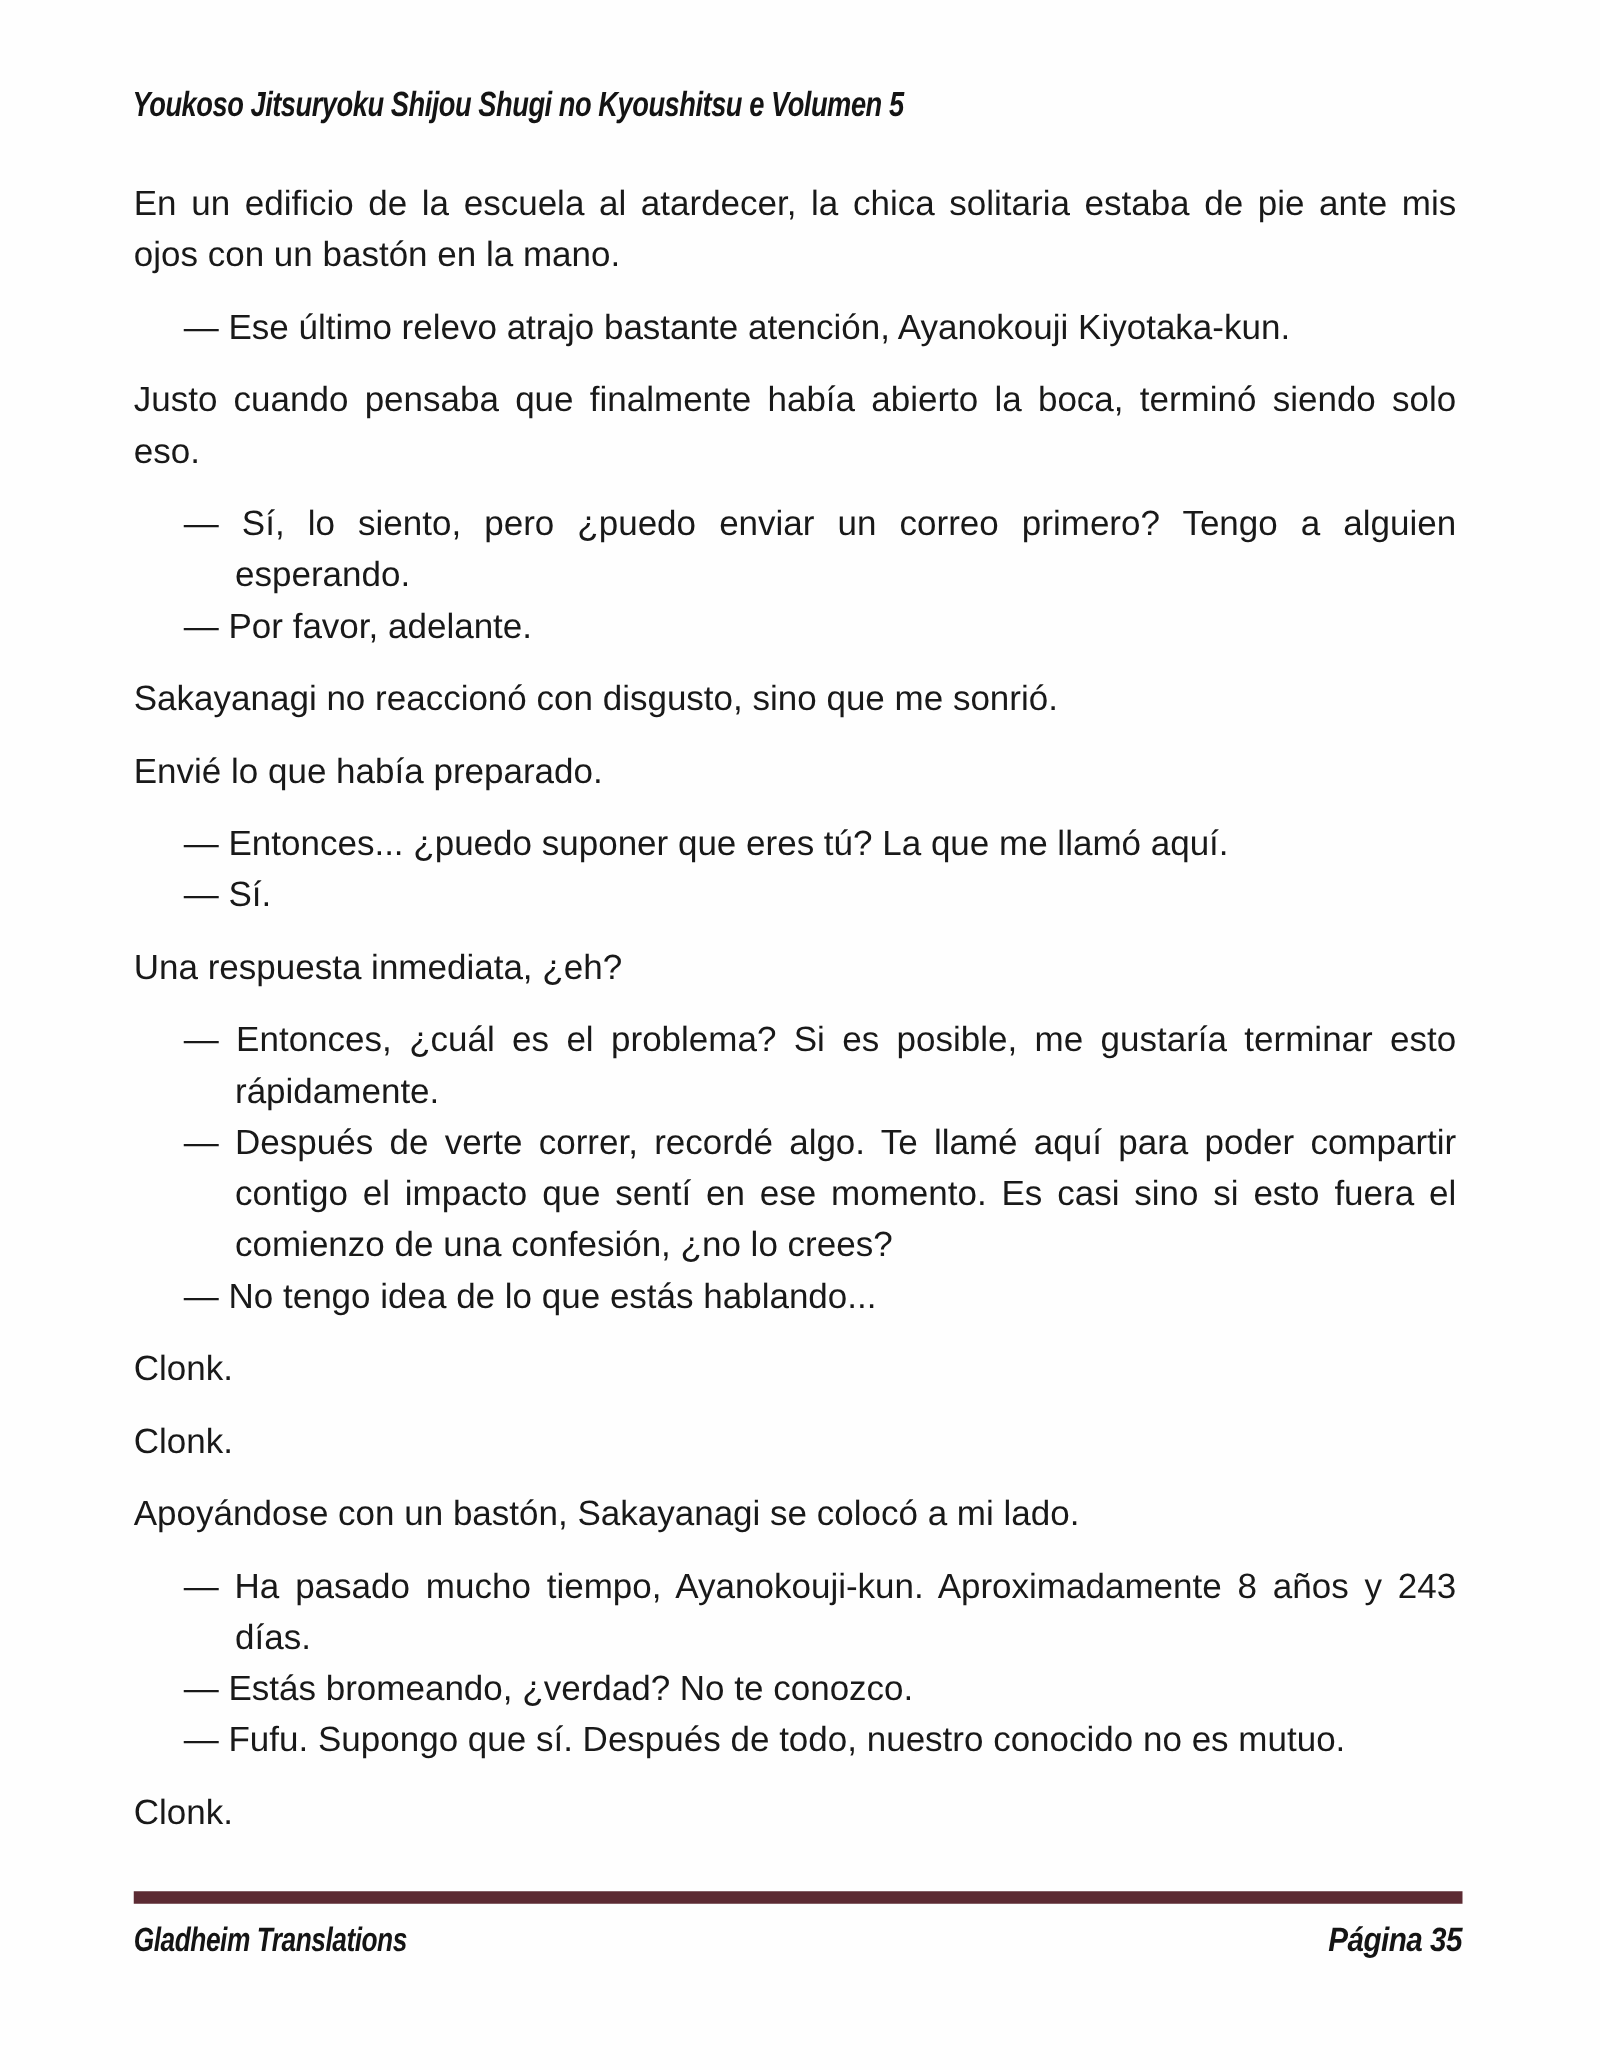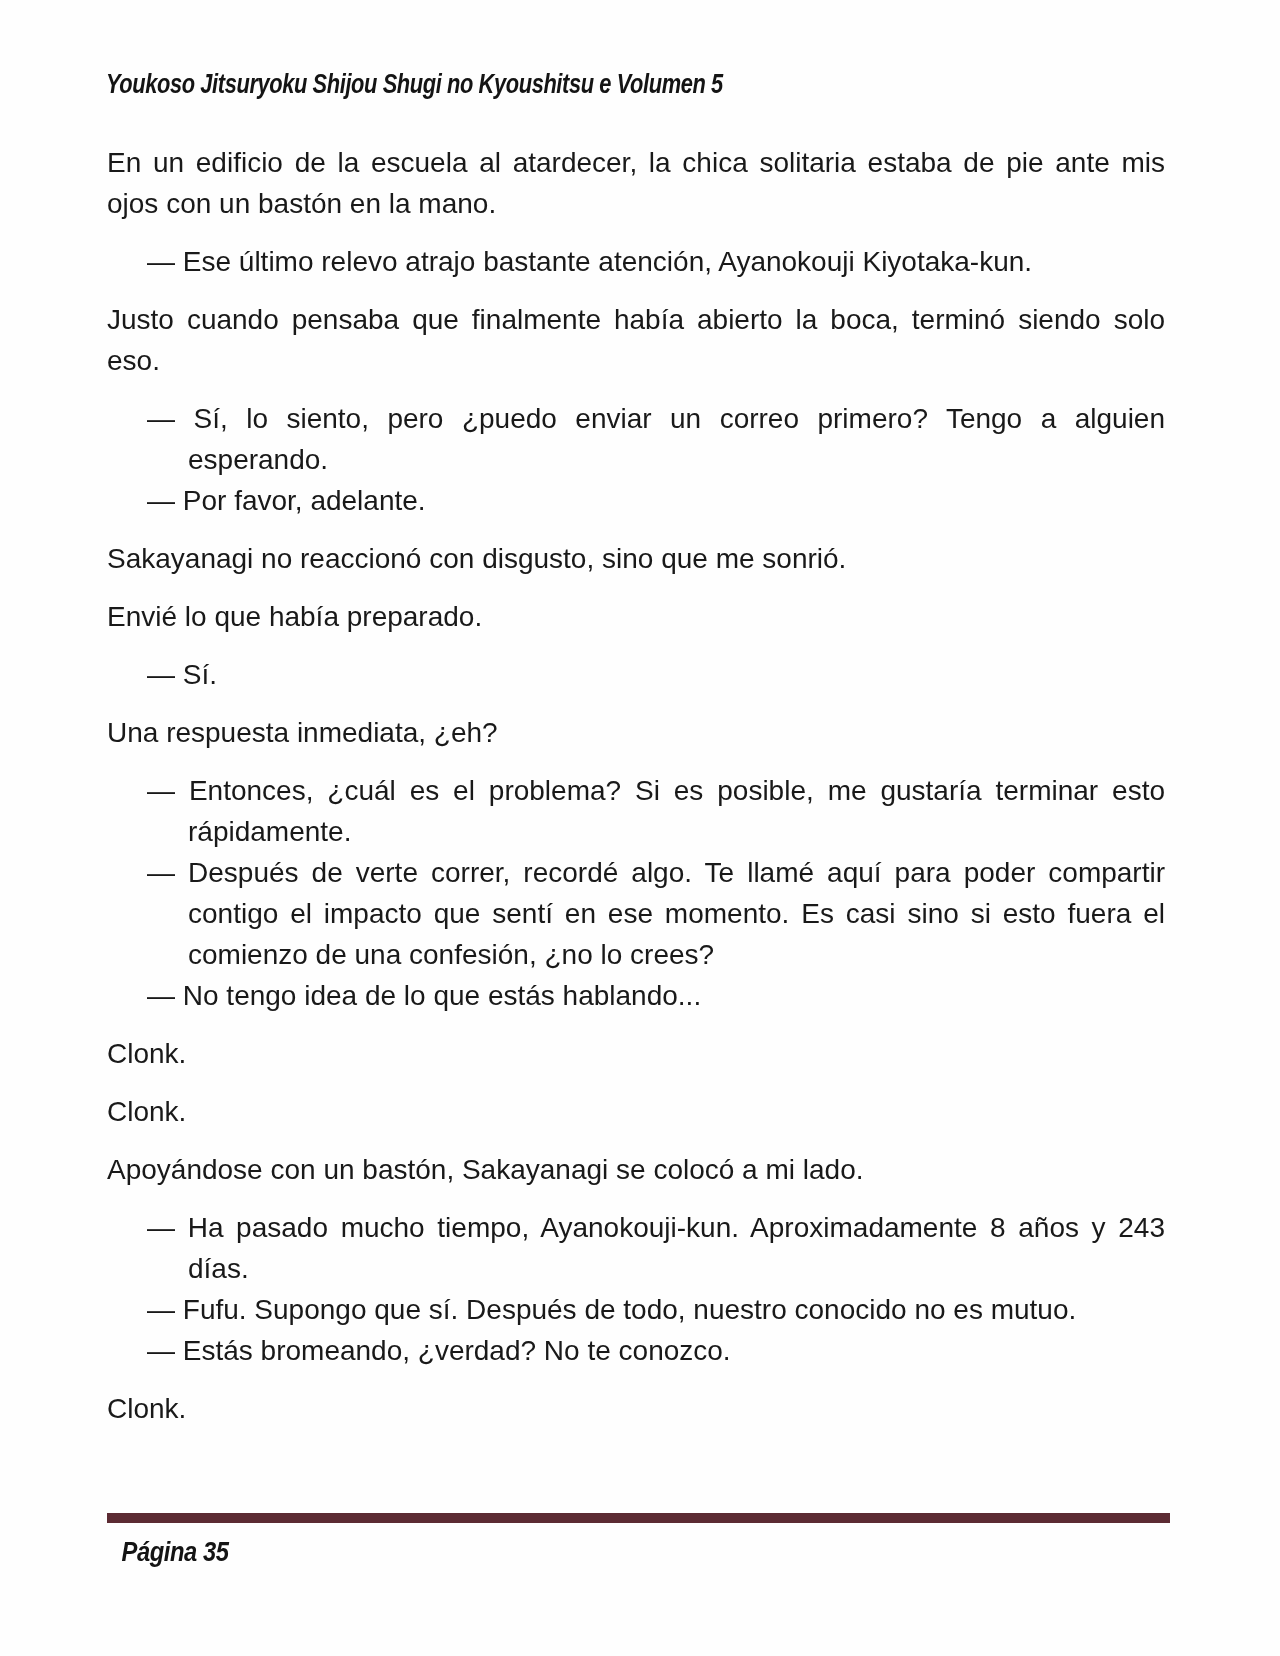--- a/index.html
+++ b/index.html
@@ -93,49 +93,53 @@
     <div class="dlg-group">
       <p>— Sí, lo siento, pero ¿puedo enviar un correo primero? Tengo a alguien esperando.</p>
       <p>— Por favor, adelante.</p>
     </div>
 
     <p>Sakayanagi no reaccionó con disgusto, sino que me sonrió.</p>
 
     <p>Envié lo que había preparado.</p>
 
     <div class="dlg-group">
+      <p>— Entonces... ¿puedo suponer que eres tú? La que me llamó aquí.</p>
       <p>— Sí.</p>
     </div>
 
     <p>Una respuesta inmediata, ¿eh?</p>
 
     <div class="dlg-group">
       <p>— Entonces, ¿cuál es el problema? Si es posible, me gustaría terminar esto rápidamente.</p>
       <p>— Después de verte correr, recordé algo. Te llamé aquí para poder compartir contigo el impacto que sentí en ese momento. Es casi sino si esto fuera el comienzo de una confesión, ¿no lo crees?</p>
       <p>— No tengo idea de lo que estás hablando...</p>
     </div>
 
     <p>Clonk.</p>
 
     <p>Clonk.</p>
 
     <p>Apoyándose con un bastón, Sakayanagi se colocó a mi lado.</p>
 
     <div class="dlg-group">
       <p>— Ha pasado mucho tiempo, Ayanokouji-kun. Aproximadamente 8 años y 243 días.</p>
+      <p>— Estás bromeando, ¿verdad? No te conozco.</p>
       <p>— Fufu. Supongo que sí. Después de todo, nuestro conocido no es mutuo.</p>
-      <p>— Estás bromeando, ¿verdad? No te conozco.</p>
     </div>
 
     <p>Clonk.</p>
 
   </div>
 
   <div class="doc-footer">
     <div class="footer-rule"></div>
     <div class="footer-row">
+      <span>
+        <span class="display-font">Gladheim Translations</span>
+      </span>
       <span class="footer-right">
         <span class="display-font">Página 35</span>
       </span>
     </div>
   </div>
 
 </div>
 
 </body></html>

